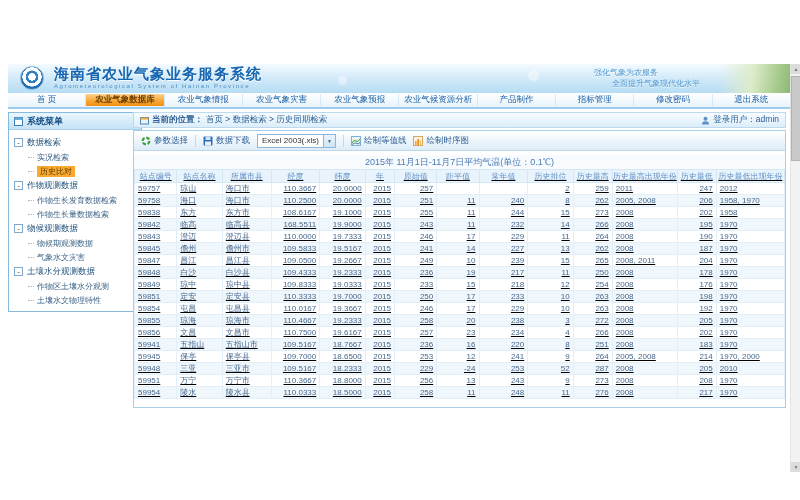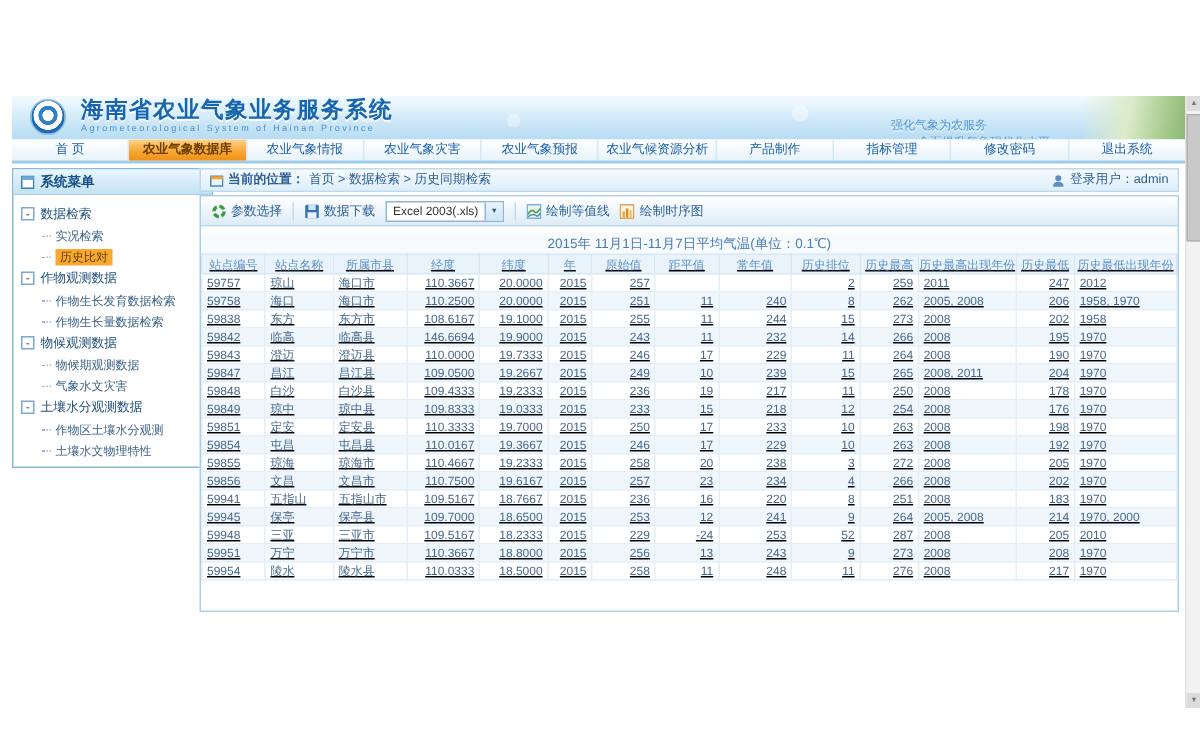--- a/index.html
+++ b/index.html
@@ -11,29 +11,29 @@
   .banner { position:absolute; left:8px; top:64px; width:782px; height:29px;
     background:linear-gradient(#f4fbff, #cfe8f8 55%, #b6dcf3); overflow:hidden; }
   .banner .bubble { position:absolute; border-radius:50%; background:rgba(255,255,255,.4); }
   .logo { position:absolute; left:12px; top:2px; width:24px; height:24px; border-radius:50%;
     background:radial-gradient(circle at 50% 45%, #ffffff 0 22%, #2f7fc1 24% 38%, #ffffff 40% 58%, #1d6db5 60% 100%);
     border:1px solid #8fb8d8; }
   .titles { position:absolute; left:46px; top:2px; }
   .app-title { font-size:15px; font-weight:bold; color:#1565b0; letter-spacing:1px; line-height:16px;
     text-shadow:0 1px 0 #fff; }
   .app-subtitle { font-size:6px; color:#4a90c4; letter-spacing:1.6px; line-height:8px; }
-  .slogan { position:absolute; right:90px; top:14px; font-size:8px; color:#4f97cf; line-height:11px;
+  .slogan { position:absolute; right:90px; top:3px; font-size:8px; color:#4f97cf; line-height:11px;
     text-shadow:0 1px 0 rgba(255,255,255,.7); }
   .slogan .line2 { margin-left:18px; }
   .banner-art { position:absolute; right:0; top:0; width:68px; height:100%;
     background:linear-gradient(100deg, rgba(210,232,245,0) 0%, #dcebc9 45%, #a9cc90 78%, #8db874 100%); }
 
   
   .nav { position:absolute; left:8px; top:93px; width:782px; height:16px; display:flex;
-    background:linear-gradient(#ffffff,#e7f3fb); border-bottom:2px solid #9dcbec; }
+    background:linear-gradient(#ffffff,#e7f3fb); border-bottom:2px solid #9dcbec;align-items:center; }
   .nav-item { flex:1; display:flex; align-items:center; justify-content:center;
     font-size:8.5px; color:#1a5fa8; border-right:1px solid #d5e8f5; cursor:pointer; white-space:nowrap; }
   .nav-item:last-child { border-right:none; }
   .nav-item.active { background:linear-gradient(#fdd28d,#f6a52f 60%,#f19016); color:#6d3f00; font-weight:bold; }
 
   
   .sidebar { position:absolute; left:8px; top:112px; width:134px; height:200px;
     border:1px solid #86b9dd; background:#fff; }
   .sidebar-header { height:17px; background:linear-gradient(#eaf6fd,#c3e2f5);
     border-bottom:1px solid #aacfe8; display:flex; align-items:center; gap:4px; padding:0 5px;
@@ -323,21 +323,21 @@
               <td class="r">15</td>
               <td class="r">273</td>
               <td class="l">2008</td>
               <td class="r">202</td>
               <td class="l">1958</td>
             </tr>
             <tr>
               <td class="l">59842</td>
               <td class="l">临高</td>
               <td class="l">临高县</td>
-              <td class="r">146.6694</td>
+              <td class="r">168.5511</td>
               <td class="r">19.9000</td>
               <td class="r">2015</td>
               <td class="r">243</td>
               <td class="r">11</td>
               <td class="r">232</td>
               <td class="r">14</td>
               <td class="r">266</td>
               <td class="l">2008</td>
               <td class="r">195</td>
               <td class="l">1970</td>
@@ -349,20 +349,36 @@
               <td class="r">110.0000</td>
               <td class="r">19.7333</td>
               <td class="r">2015</td>
               <td class="r">246</td>
               <td class="r">17</td>
               <td class="r">229</td>
               <td class="r">11</td>
               <td class="r">264</td>
               <td class="l">2008</td>
               <td class="r">190</td>
+              <td class="l">1970</td>
+            </tr>
+            <tr>
+              <td class="l">59845</td>
+              <td class="l">儋州</td>
+              <td class="l">儋州市</td>
+              <td class="r">109.5833</td>
+              <td class="r">19.5167</td>
+              <td class="r">2015</td>
+              <td class="r">241</td>
+              <td class="r">14</td>
+              <td class="r">227</td>
+              <td class="r">13</td>
+              <td class="r">262</td>
+              <td class="l">2008</td>
+              <td class="r">187</td>
               <td class="l">1970</td>
             </tr>
             <tr>
               <td class="l">59847</td>
               <td class="l">昌江</td>
               <td class="l">昌江县</td>
               <td class="r">109.0500</td>
               <td class="r">19.2667</td>
               <td class="r">2015</td>
               <td class="r">249</td>

